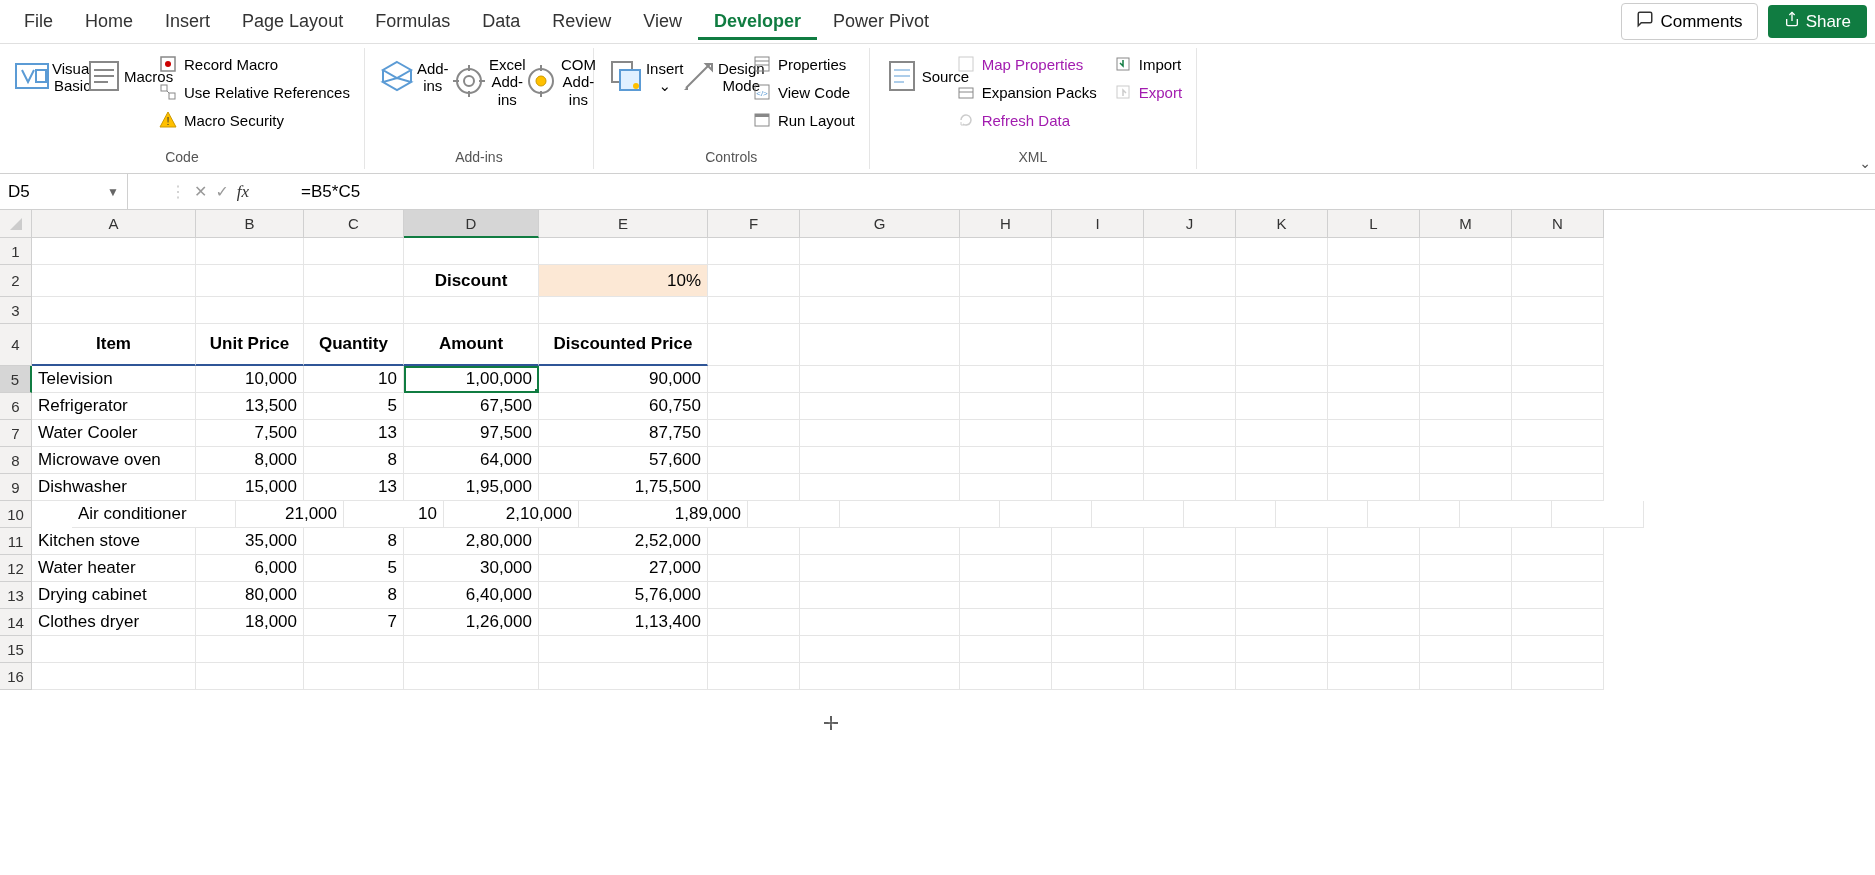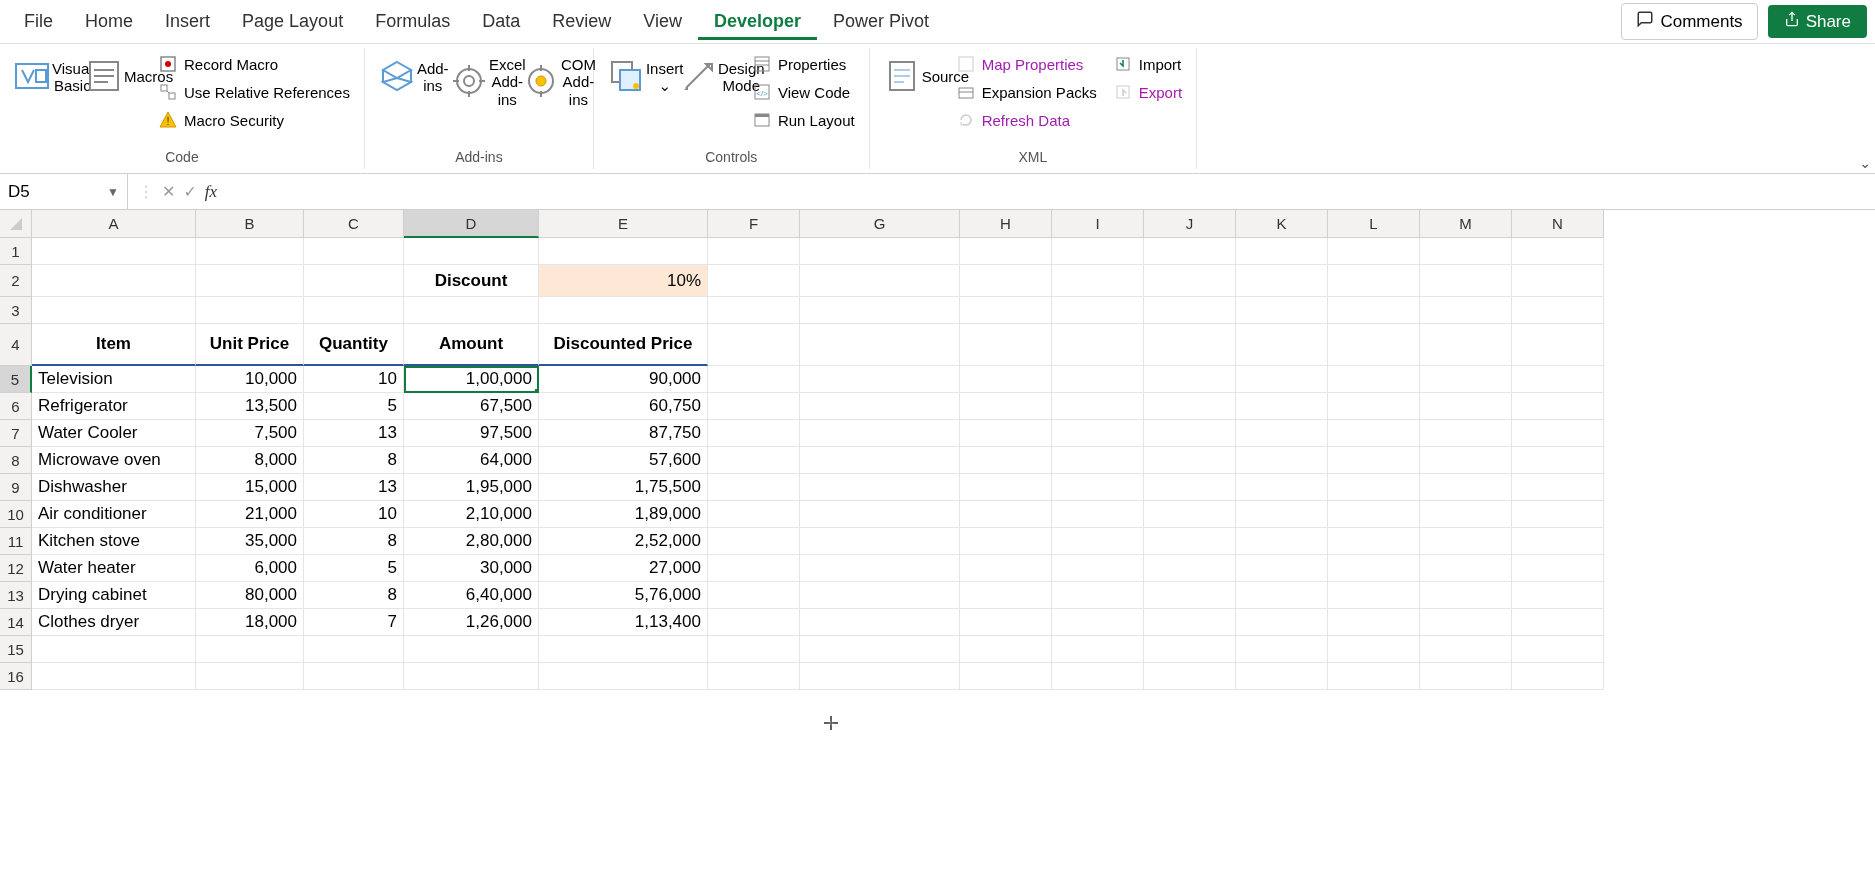--- a/index.html
+++ b/index.html
@@ -22,21 +22,21 @@
 .ribbon-group-label { font-size: 14px; color: #555; padding: 2px 0 4px 0; }
 .big-btn { display: flex; flex-direction: row; align-items: center; justify-content: flex-start; width: 64px; padding: 2px 2px; cursor: pointer; }
 .big-btn .icon-box { width: 44px; height: 44px; display: flex; align-items: center; justify-content: center; }
 .big-btn .lbl { font-size: 15px; text-align: center; line-height: 1.15; margin-top: 2px;}
 .small-btn-col { display: flex; flex-direction: column; gap: 4px; justify-content: center;}
 .small-btn { display: flex; align-items: center; gap: 6px; font-size: 15px; padding: 2px 4px; cursor: pointer; white-space: nowrap; }
 .small-btn.disabled { color: #a21caf; }
 .small-icon { width: 20px; height: 20px; display:inline-flex; align-items:center; justify-content:center; flex-shrink:0;}
 
 
-.formula-bar { display: flex; align-items: center; height: 36px; border-bottom: 1px solid #d0d0d0; background:#fff;}
+.formula-bar { display: flex; align-items: center; height: 36px; border-bottom: 1px solid #d0d0d0; background:#fff;gap:32px;}
 .name-box { display: flex; align-items: center; width: 128px; border-right: 1px solid #d0d0d0; padding: 0 8px; height:100%; }
 .name-box input { border: none; outline: none; font-size: 17px; width: 80px; }
 .name-box .dd { color:#666; font-size:12px; margin-left:auto;}
 .fb-icons { display:flex; align-items:center; gap:8px; padding: 0 10px; color:#888;}
 .fb-icons .fx { font-style: italic; font-family: Georgia, serif; color:#333; font-size:17px;}
 .formula-input { border:none; outline:none; font-size: 17px; padding: 0 10px; flex:1; }
 
 
 .grid-container { position: relative; }
 .grid-headers { display:flex; position:sticky; top:0; }
@@ -336,20 +336,21 @@
   <div class="name-box">
     <input type="text" value="D5" style="">
     <span class="dd">▼</span>
   </div>
   <div class="fb-icons">
     <span style="color:#ccc;">⋮</span>
     <span style="color:#999;">✕</span>
     <span style="color:#999;">✓</span>
     <span class="fx">fx</span>
   </div>
+  <input type="text" class="formula-input" value="=B5*C5" style="">
 </div>
 
 <div class="grid-container" style="position:relative;">
   <div class="grid-headers">
     <div class="corner">
       <svg width="12" height="12" viewBox="0 0 12 12">
           <polygon points="12,0 12,12 0,12" fill="#ccc"></polygon>
         </svg>
     </div>
     <div class="col-headers" id="col-headers">
@@ -518,21 +519,21 @@
         <div class="cell colH " style="height: 27px;"></div>
         <div class="cell colI " style="height: 27px;"></div>
         <div class="cell colJ " style="height: 27px;"></div>
         <div class="cell colK " style="height: 27px;"></div>
         <div class="cell colL " style="height: 27px;"></div>
         <div class="cell colM " style="height: 27px;"></div>
         <div class="cell colN " style="height: 27px;"></div>
       </div>
       <div class="row ">
         <div class="row-header" style="height: 27px;">10</div>
-        <div class="cell colA " style="height: 27px;">Air conditioner</div>
+        <div class="cell colA " style="height: 27px; margin-left: 40px;">Air conditioner</div>
         <div class="cell colB right" style="height: 27px;">21,000</div>
         <div class="cell colC right" style="height: 27px;">10</div>
         <div class="cell colD right" style="height: 27px; text-align: center;">2,10,000</div>
         <div class="cell colE right" style="height: 27px;">1,89,000</div>
         <div class="cell colF " style="height: 27px;"></div>
         <div class="cell colG " style="height: 27px;"></div>
         <div class="cell colH " style="height: 27px;"></div>
         <div class="cell colI " style="height: 27px;"></div>
         <div class="cell colJ " style="height: 27px;"></div>
         <div class="cell colK " style="height: 27px;"></div>

